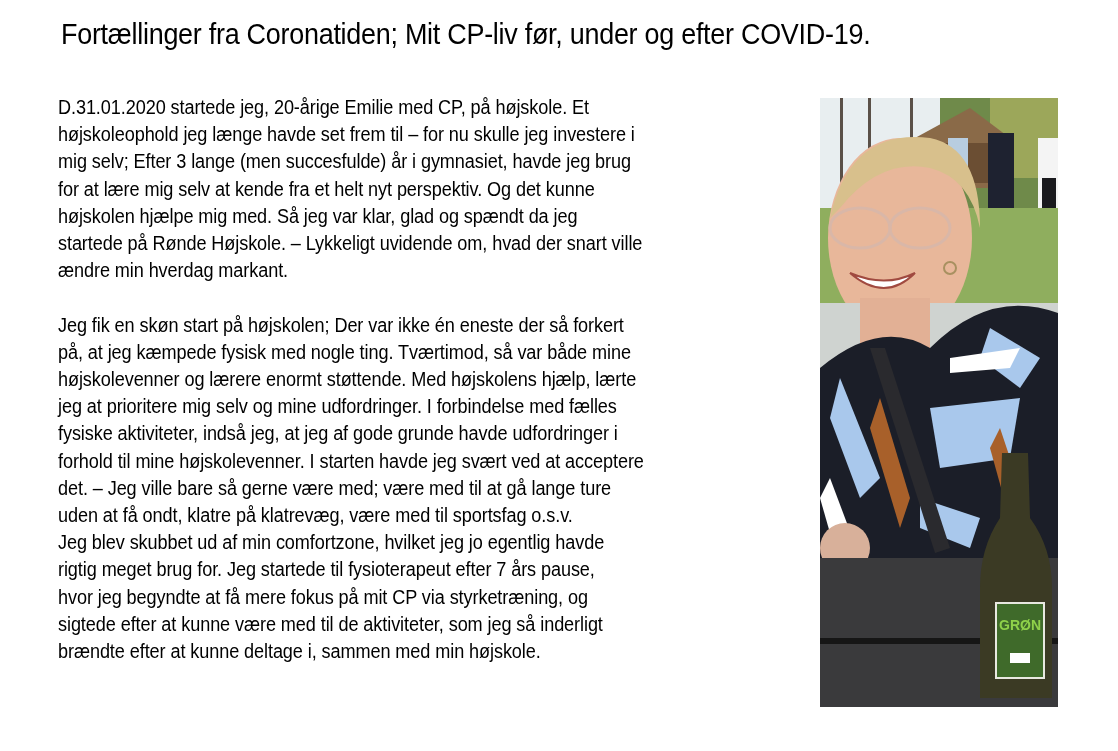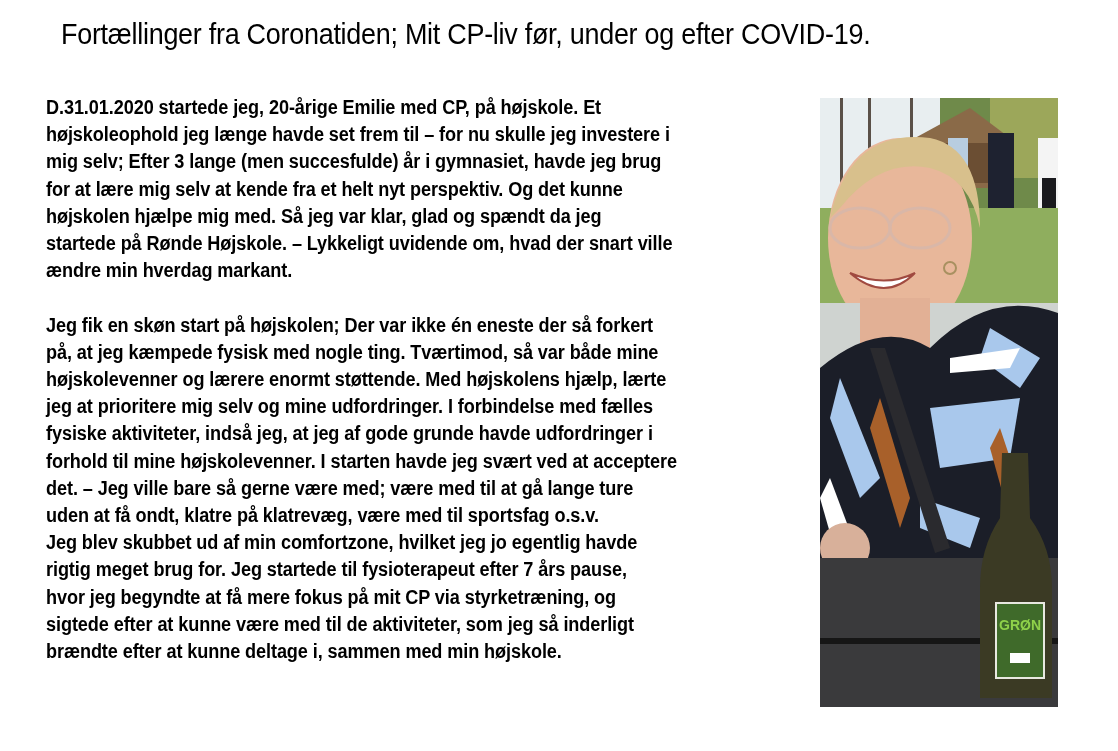--- a/index.html
+++ b/index.html
@@ -7,21 +7,21 @@
     width: 1118px; height: 751px; overflow: hidden; position: relative;
     font-family: "Liberation Sans", "DejaVu Sans", sans-serif; color: #000;
   }
   .title {
     position: absolute; left: 61px; top: 14px;
     font-size: 29px; line-height: 40px; letter-spacing: -0.3px;
     font-family: "Liberation Sans", sans-serif; white-space: nowrap;
     transform: scaleX(0.93); transform-origin: left top;
   }
   .body-text {
-    position: absolute; left: 46px; top: 94px; width: 760px; font-weight: bold;
+    position: absolute; left: 58px; top: 94px; width: 760px;
   }
   .para { margin: 0; }
   .line {
     display: block; white-space: nowrap;
     font-size: 20px; line-height: 27.2px; letter-spacing: -0.1px;
     transform: scaleX(0.905); transform-origin: left center;
   }
   .gap { height: 27.2px; }
 
   .photo {

